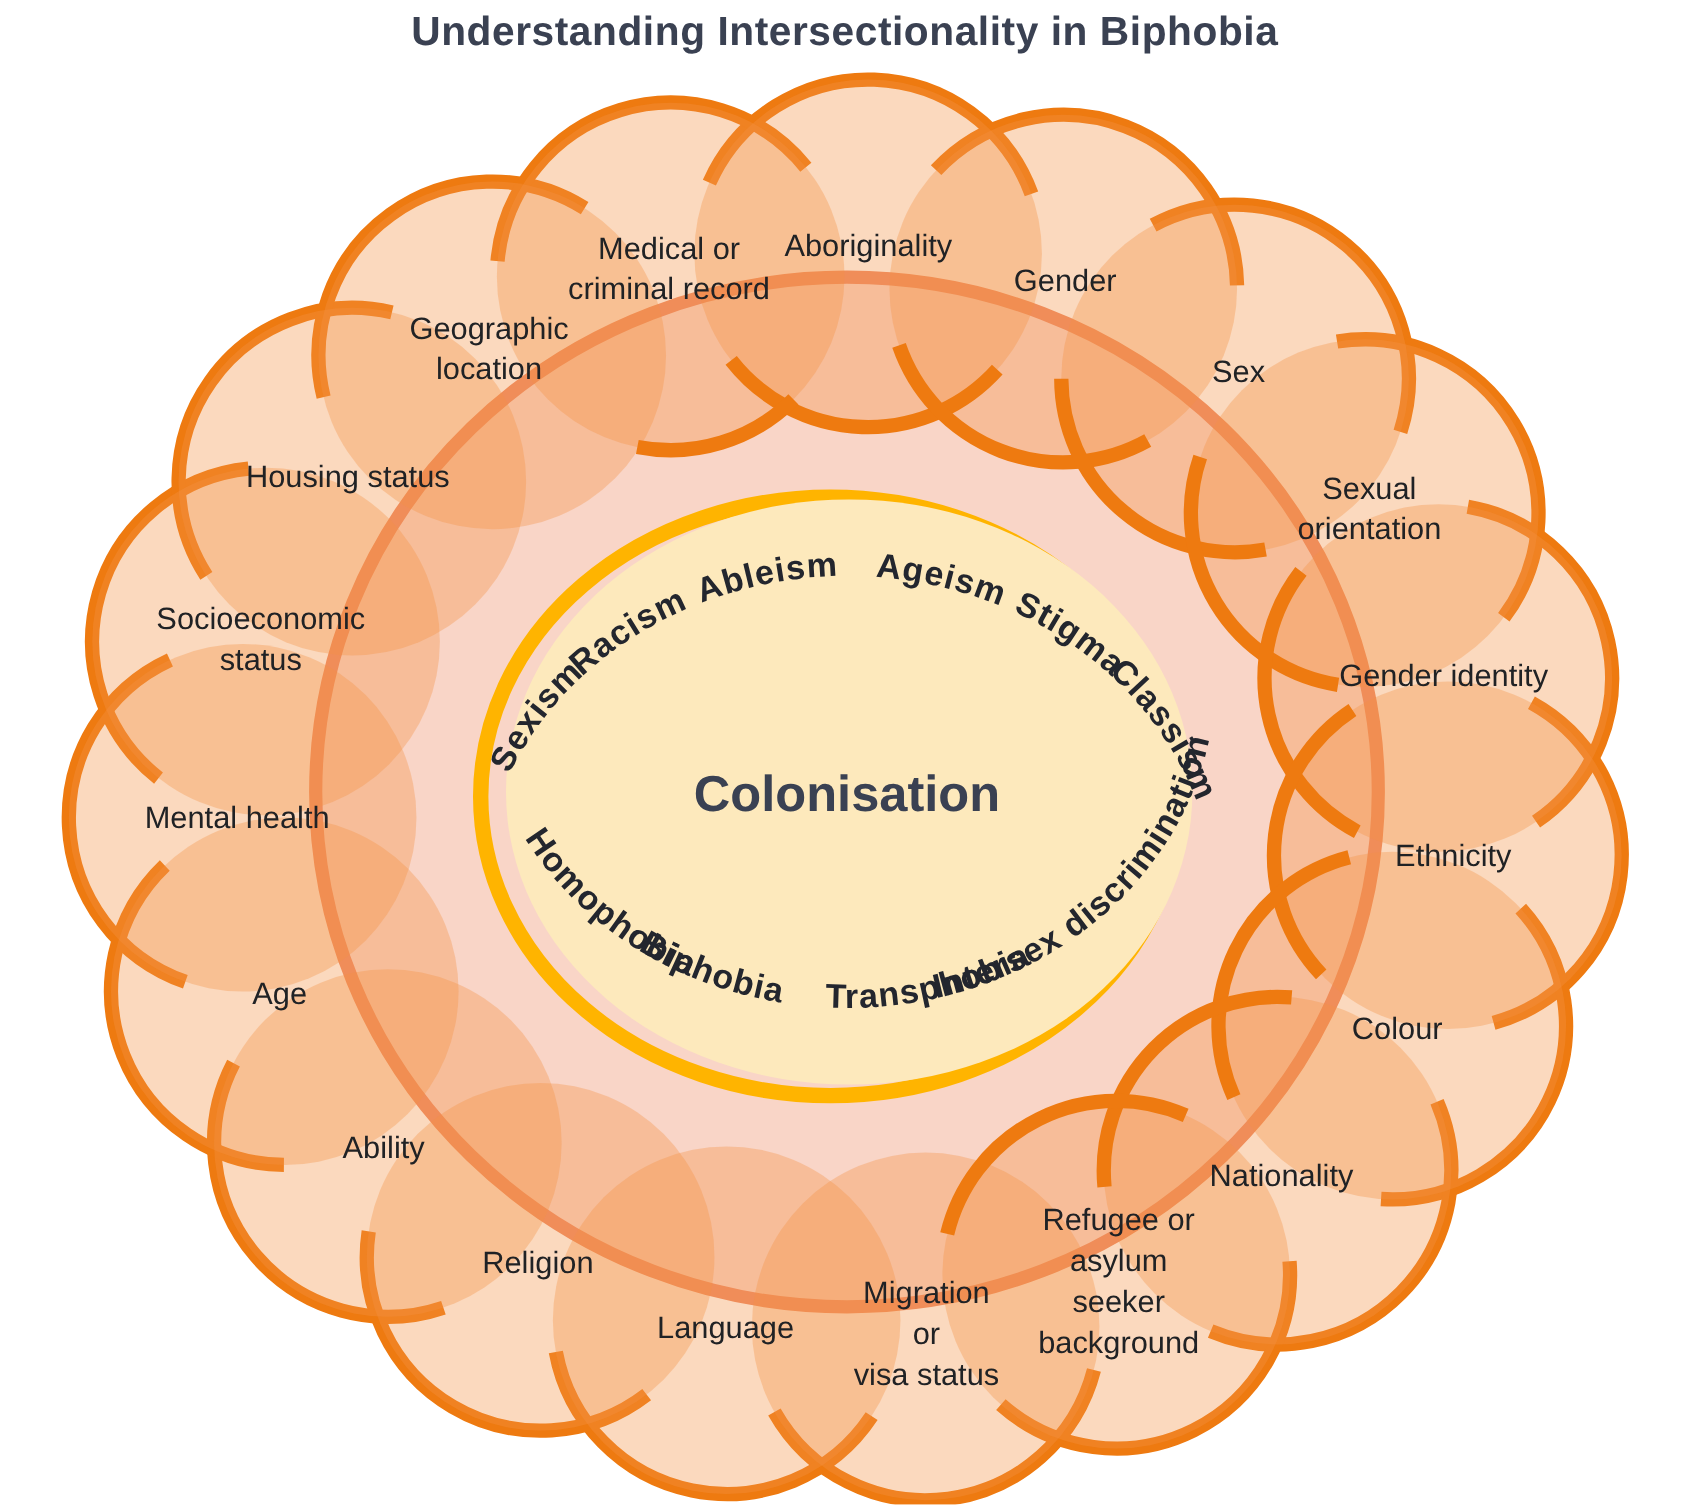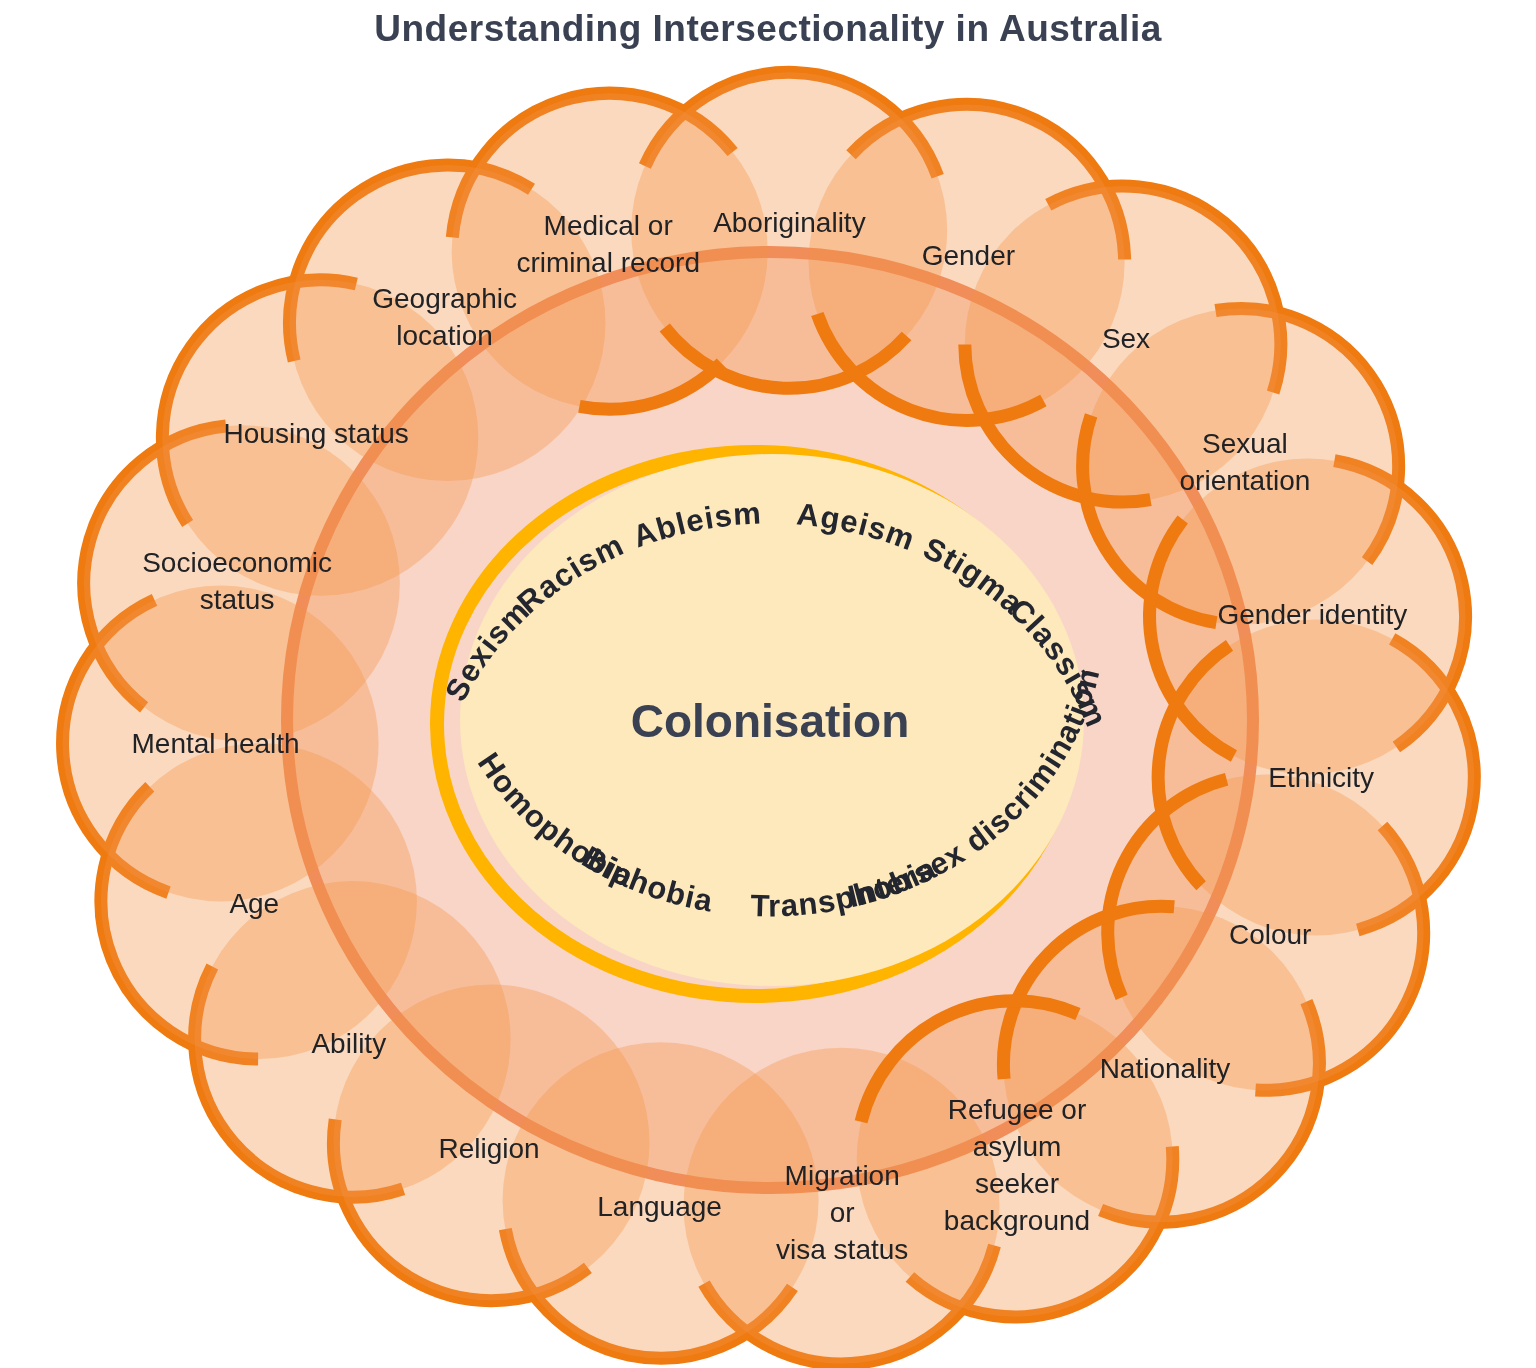--- a/index.html
+++ b/index.html
@@ -13,21 +13,21 @@
   }
   svg{position:absolute;top:0;left:0;}
   .petal-label{font-size:28px;fill:#202225;}
   .ring-word{font-size:31px;font-weight:bold;fill:#23262e;letter-spacing:1px;}
   .center-label{font-size:46px;font-weight:bold;fill:#3a4152;}
 </style>
 </head>
 <body>
 
 <div id="stage">
-  <div id="title">Understanding Intersectionality in Australia</div>
+  <div id="title">Understanding Intersectionality in Biphobia</div>
 
   <svg id="flower" width="1536" height="1368" viewBox="0 0 1536 1368">
     <defs>
 
       <path id="arcTop" d="M 440,772 A 335,300 0 0 1 1100,772" fill="none"></path>
 
       <path id="arcBottom" d="M 440,668 A 335,300 0 0 0 1100,668" fill="none"></path>
     </defs>
 
     <ellipse cx="770" cy="720" rx="483" ry="468" fill="#F9D5C7" stroke="#EE8A64" stroke-width="12"></ellipse>

